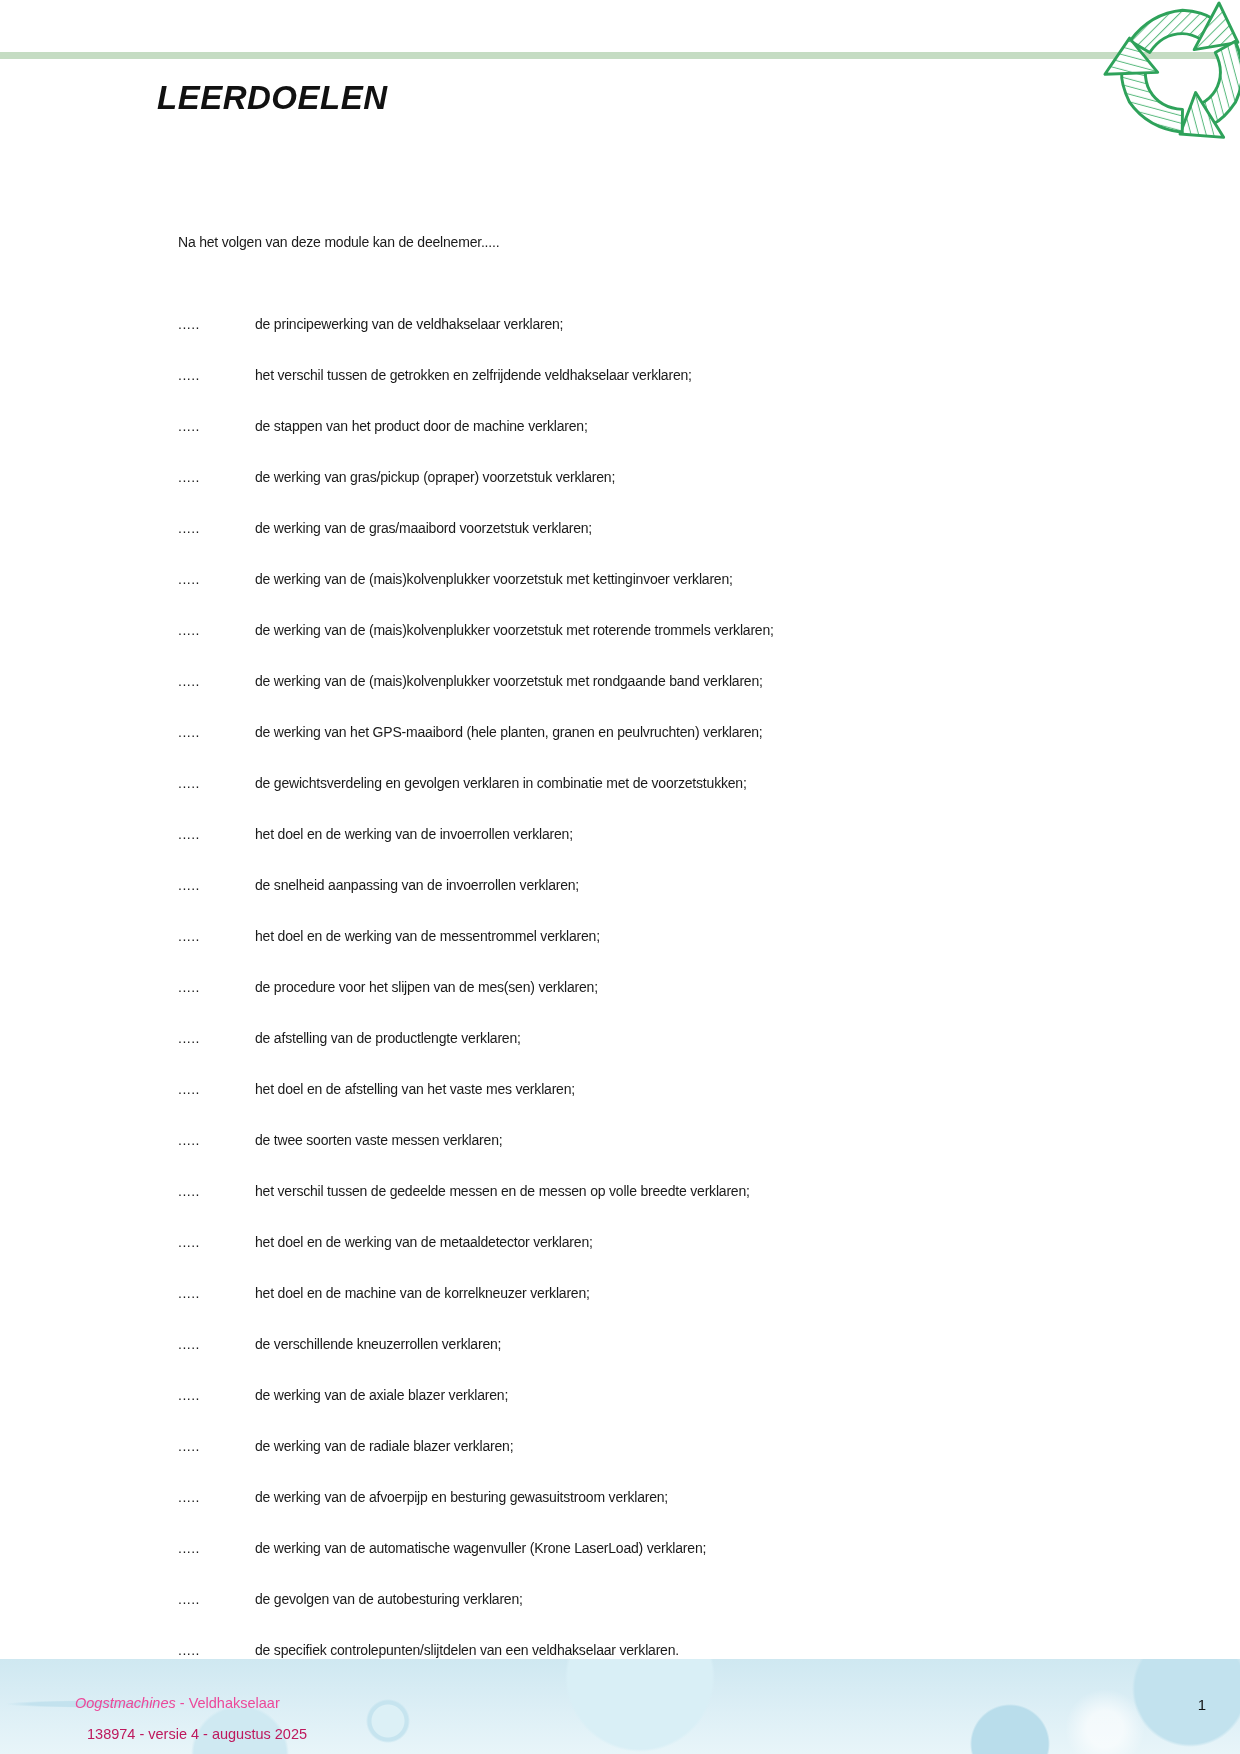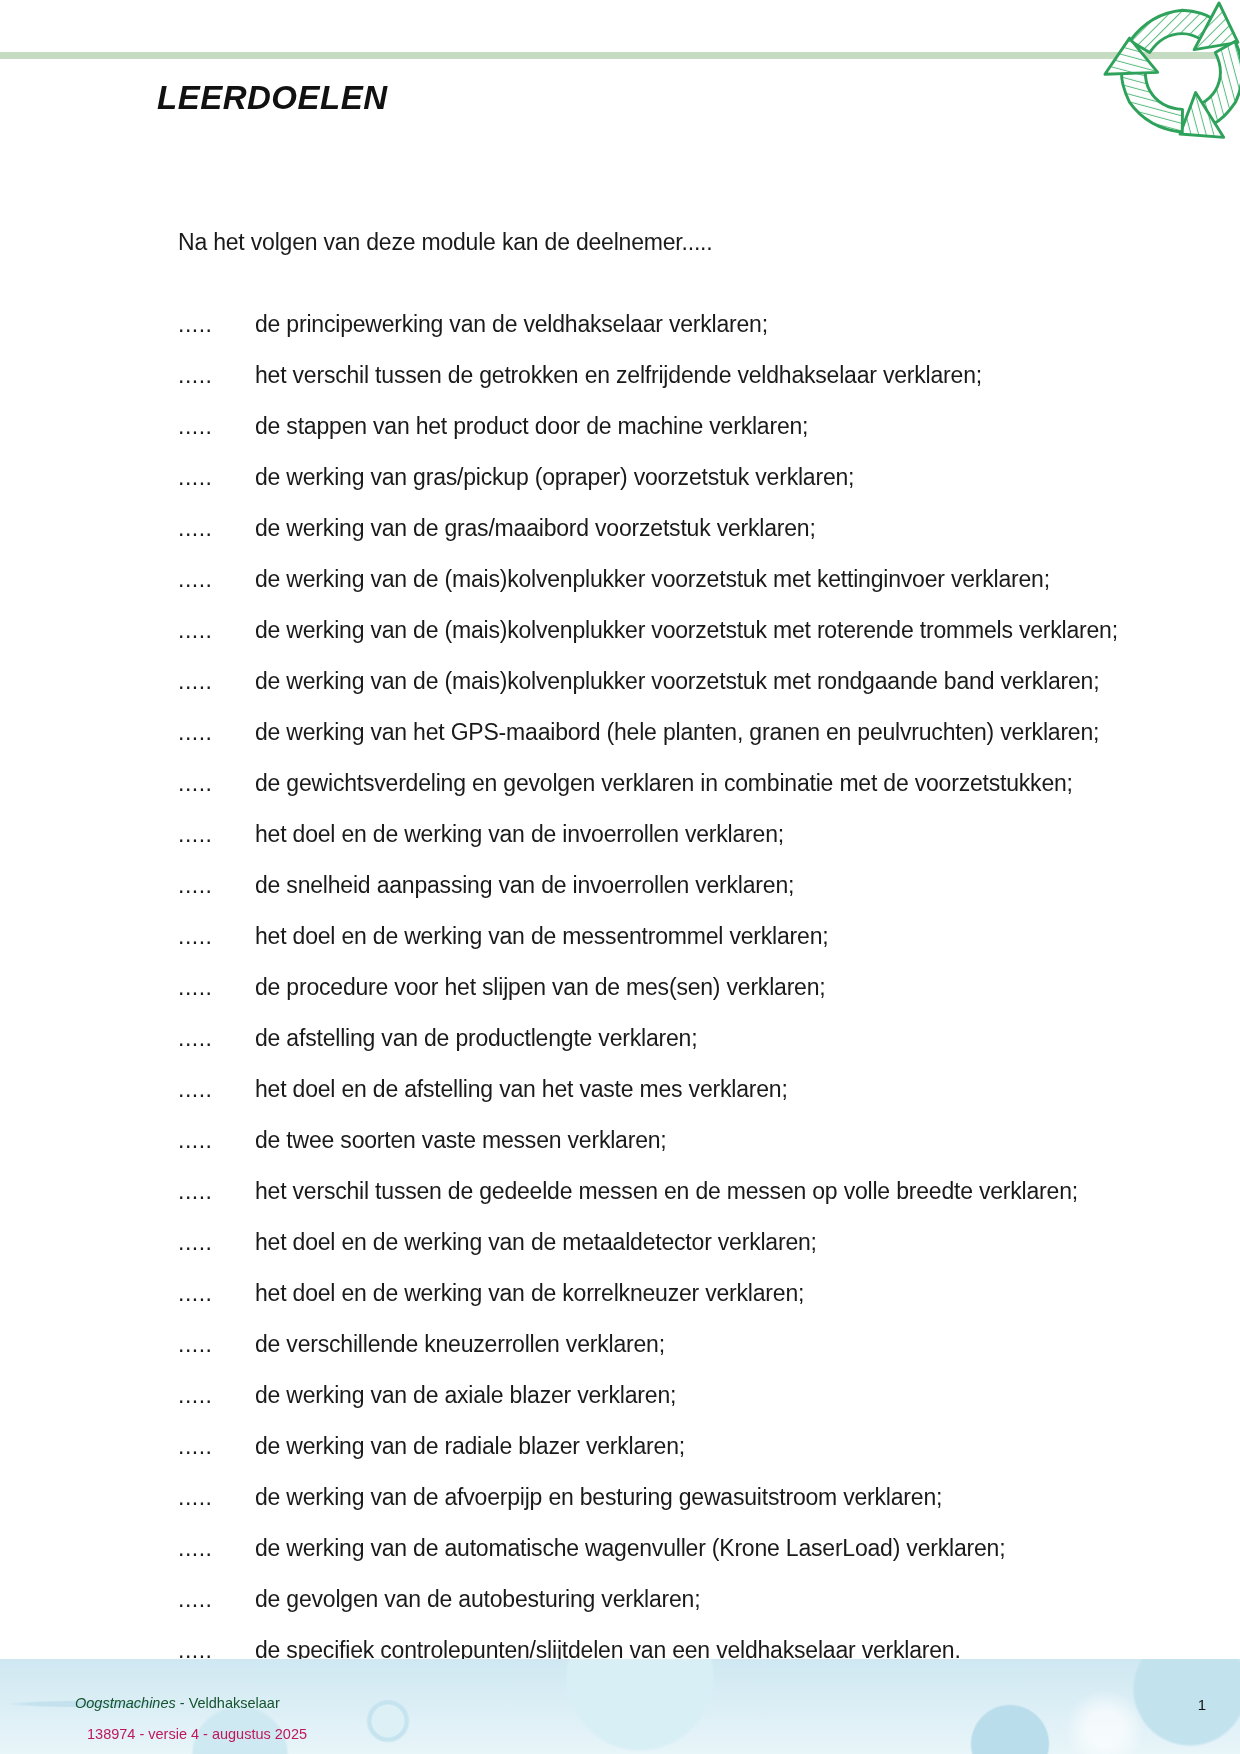--- a/index.html
+++ b/index.html
@@ -39,21 +39,21 @@
     font-weight: bold;
     font-style: italic;
     letter-spacing: 0.5px;
     color: #111111;
     z-index: 3;
   }
   .content {
     position: absolute;
     left: 178px; top: 227px;
     width: 960px;
-    font-size: 23px;
+    font-size: 14px;
     line-height: 31px;
     letter-spacing: -0.2px;
   }
   .intro { margin: 0 0 31px 0; }
   .objectives {
     list-style: none;
     margin: 0; padding: 0;
   }
   .objectives li {
     display: flex;
@@ -80,21 +80,21 @@
       linear-gradient(180deg, #cfe8f1 0%, #ddeff6 55%, #e8f5f9 100%);
     z-index: 1;
   }
   .footer-text {
     position: absolute;
     left: 75px; top: 1694px;
     font-size: 14.5px;
     line-height: 19px;
     z-index: 2;
   }
-  .footer-line1 { margin: 0; color: #14532d; }
+  .footer-line1 { margin: 0; color: #ec4899; }
   .footer-series { font-style: italic; }
   .footer-line2 { margin: 12px; color: #be185d; }
   .page-number {
     position: absolute;
     right: 34px; top: 1696px;
     font-size: 15px;
     color: #111111;
     z-index: 2;
   }
 </style>
@@ -201,21 +201,21 @@
         <li>
           <span class="marker">.....</span>
           <span class="obj-text">het verschil tussen de gedeelde messen en de messen op volle breedte verklaren;</span>
         </li>
         <li>
           <span class="marker">.....</span>
           <span class="obj-text">het doel en de werking van de metaaldetector verklaren;</span>
         </li>
         <li>
           <span class="marker">.....</span>
-          <span class="obj-text">het doel en de werking van de korrelkneuzer verklaren;</span>
+          <span class="obj-text">het doel en de machine van de korrelkneuzer verklaren;</span>
         </li>
         <li>
           <span class="marker">.....</span>
           <span class="obj-text">de verschillende kneuzerrollen verklaren;</span>
         </li>
         <li>
           <span class="marker">.....</span>
           <span class="obj-text">de werking van de axiale blazer verklaren;</span>
         </li>
         <li>

